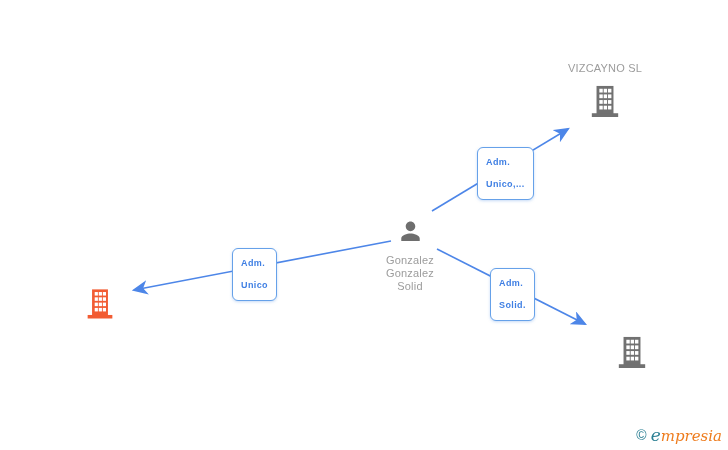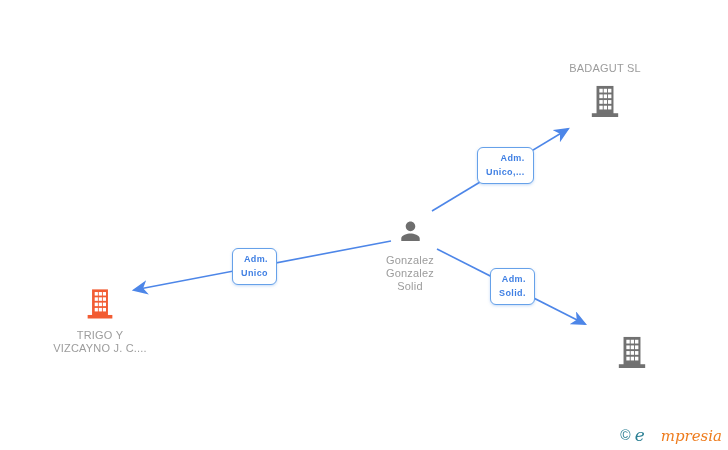--- a/index.html
+++ b/index.html
@@ -34,37 +34,37 @@
   .edge-label {
     position: absolute;
     background: #ffffff;
     border: 1.5px solid #66a1e9;
     border-radius: 6px;
     box-shadow: 0 1px 3px rgba(90,150,230,0.35);
     color: #3f7fe3;
     font-size: 9px;
     font-weight: 700;
     letter-spacing: 0.4px;
-    line-height: 14px;
+    line-height: 22px;
     padding: 3px 8px 4px 8px;
-    text-align: right;
+    text-align: left;
     white-space: pre-line;
   }
   #brand {
     position: absolute;
     right: 6px;
     bottom: 5px;
     font-size: 15px;
     line-height: 18px;
     white-space: nowrap;
   }
   #brand .copy { color: #2a7f93; font-size: 14px; vertical-align: 1px; }
   #brand .brand-script { font-family: "DejaVu Serif", serif; font-style: italic; }
   #brand .brand-e { color: #2a7f93; font-size: 17px; }
-  #brand .brand-rest { color: #ee7c1e; margin-left: 16px; }
+  #brand .brand-rest { color: #ee7c1e; }
 </style>
 </head>
 <body>
 
 <div id="canvas">
 
   <svg id="edges" width="728" height="450" viewBox="0 0 728 450">
     <defs>
       <marker id="arrow" viewBox="0 0 10 9" refX="8.6" refY="4.5" markerWidth="10" markerHeight="9" orient="auto-start-reverse">
         <path d="M0,0 L10,4.5 L0,9 L2.8,4.5 Z" fill="#4d86e8"></path>
@@ -78,21 +78,21 @@
   <div class="node" style="left:375px; top:217px; width:70px;">
     <span class="icon-wrap">
       <svg width="27" height="28" viewBox="0 0 24 24">
         <path fill="#6e6e6e" d="M12 12.2c2.35 0 4.25-1.96 4.25-4.35S14.35 3.5 12 3.5 7.75 5.46 7.75 7.85 9.65 12.2 12 12.2zm0 2.1c-2.9 0-8.2 1.5-8.2 4.45v2.1h16.4v-2.1c0-2.95-5.3-4.45-8.2-4.45z"></path>
       </svg>
     </span>
     <div class="node-label person-name">Gonzalez Gonzalez Solid</div>
   </div>
 
   <div class="node" style="left:540px; top:62px; width:130px;">
-    <div class="node-label company-label-above">BADAGUT SL</div>
+    <div class="node-label company-label-above">VIZCAYNO SL</div>
     <span class="icon-wrap">
       <svg width="32" height="34" viewBox="0 0 34 36">
         <g fill="#717171">
           <rect x="8" y="2" width="18" height="30"></rect>
           <rect x="3" y="31" width="28" height="4"></rect>
         </g>
         <g fill="#ffffff">
           <rect x="11" y="5" width="3.6" height="4"></rect>
             <rect x="15.6" y="5" width="3.6" height="4"></rect>
             <rect x="20.2" y="5" width="3.6" height="4"></rect>
@@ -126,21 +126,20 @@
             <rect x="20.2" y="11" width="3.6" height="4"></rect>
           <rect x="11" y="17" width="3.6" height="4"></rect>
             <rect x="15.6" y="17" width="3.6" height="4"></rect>
             <rect x="20.2" y="17" width="3.6" height="4"></rect>
           <rect x="11" y="23" width="3.6" height="4"></rect>
             <rect x="15.6" y="23" width="3.6" height="4"></rect>
             <rect x="20.2" y="23" width="3.6" height="4"></rect>
         </g>
       </svg>
     </span>
-    <div class="node-label company-label-below">TRIGO Y VIZCAYNO J. C....</div>
   </div>
 
   <div class="node" style="left:572px; top:335px; width:120px;">
     <span class="icon-wrap">
       <svg width="32" height="34" viewBox="0 0 34 36">
         <g fill="#717171">
           <rect x="8" y="2" width="18" height="30"></rect>
           <rect x="3" y="31" width="28" height="4"></rect>
         </g>
         <g fill="#ffffff">

